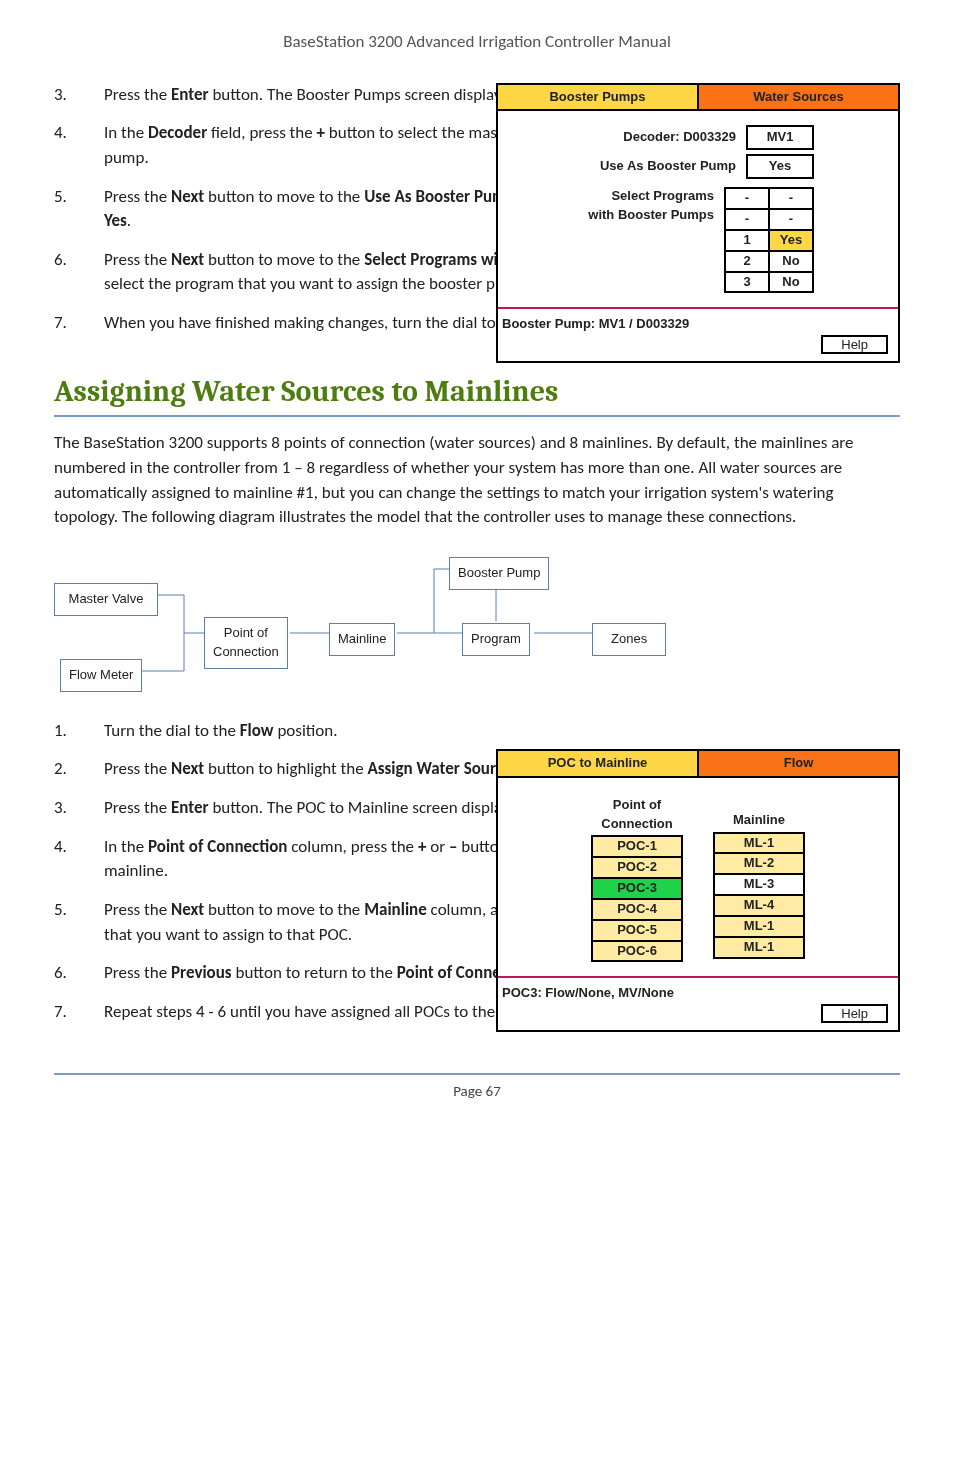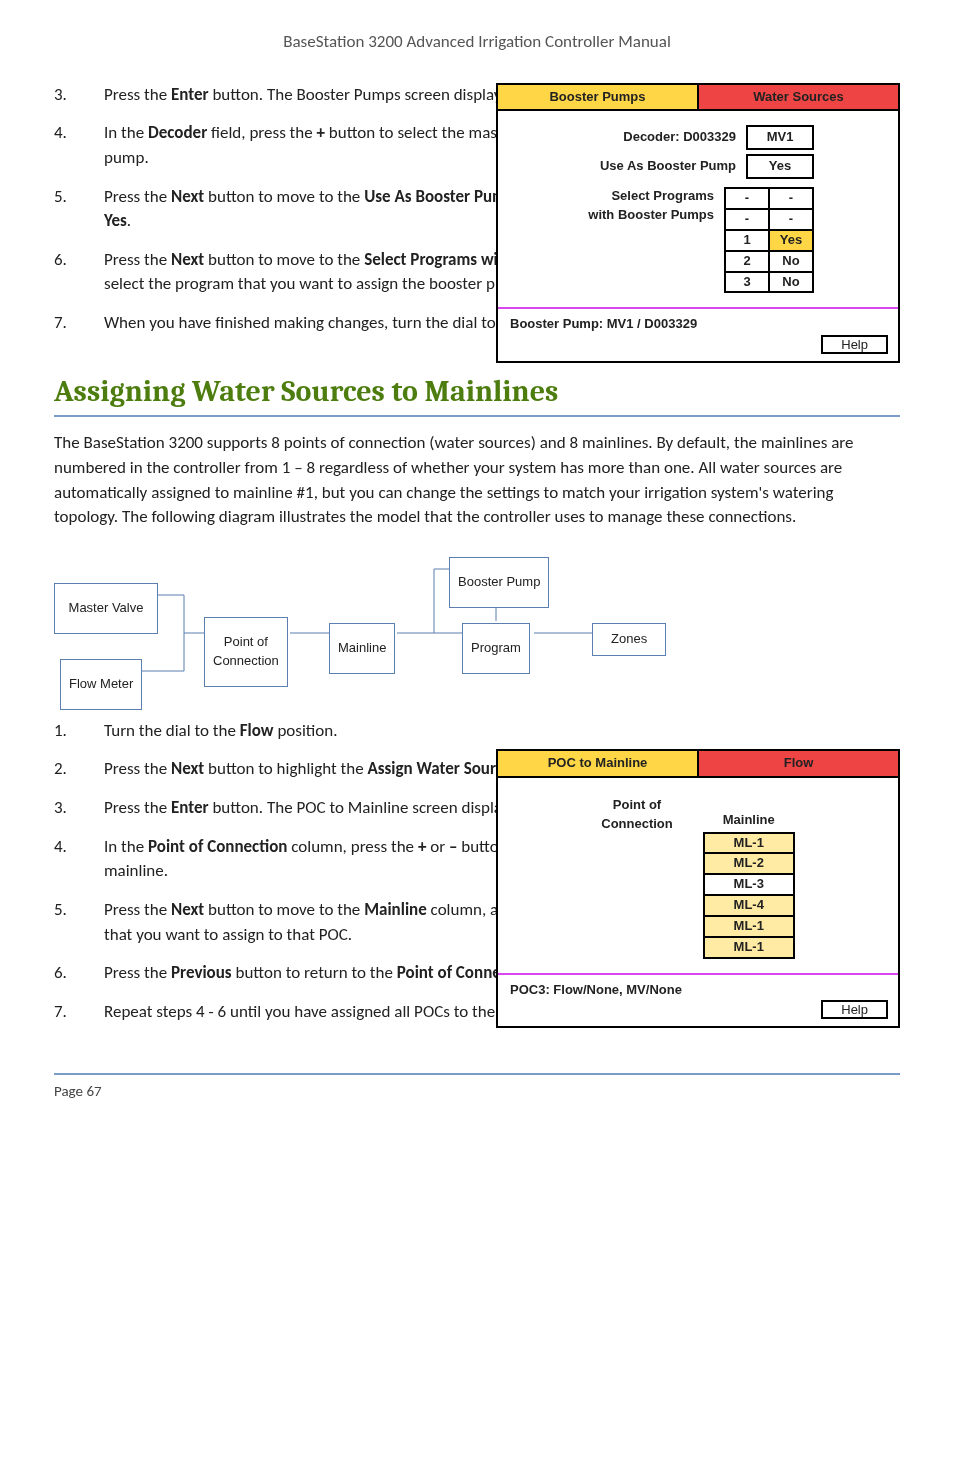--- a/index.html
+++ b/index.html
@@ -12,52 +12,52 @@
   ol.steps{margin:0 0 14px 0;padding:0;list-style:none}
   ol.steps>li{display:flex;margin:0 0 14px 0}
   ol.steps>li>.num{width:28px;flex:none;margin:0 22px 0 0;text-align:left}
   ol.steps>li>.body{flex:1}
   .b{font-weight:700}
 
   .screenshot{border:2px solid #000;background:#fff;font-family:Verdana,Arial,sans-serif;font-size:13px}
   .ss-tabs{display:flex;border-bottom:2px solid #000}
   .ss-tab{flex:1;text-align:center;padding:3px 0;font-weight:700;font-size:13px}
   .ss-tab-active{background:#ffd746}
-  .ss-tab-inactive{background:#ef4444}
+  .ss-tab-inactive{background:#f97316}
   .sep-v{width:2px;background:#000}
   .ss-body{padding:10px 14px 10px 14px}
   .ss-row{display:flex;align-items:center;margin:4px 0}
   .ss-label{flex:1;text-align:right;padding-right:10px;font-weight:700;font-family:Verdana,Arial,sans-serif}
   .ss-val{border:2px solid #000;padding:1px 8px;min-width:48px;text-align:center;font-weight:700}
 
   .ss-booster{position:absolute;right:0;top:0;width:400px}
   .ss-booster table{border-collapse:collapse}
   .ss-booster td{border:2px solid #000;width:34px;text-align:center;font-weight:700;padding:0 4px}
   .ss-booster .sel{background:#ffd746}
-  .ss-footer{border-top:2px solid #d946ef;padding:6px 10px 6px 12px}
+  .ss-footer{border-top:2px solid #be185d;padding:6px 10px 6px 4px}
   .ss-foot-label{font-weight:700}
   .help-btn{border:2px solid #000;padding:0 18px;font-weight:400;background:#fff}
 
   h2.section{font-family:Cambria,Georgia,serif;color:#4d7c0f;font-size:30px;font-weight:700;margin:34px 0 2px 0}
   .hr{border:none;border-top:2px solid #7a9cc7;margin:0 0 14px 0}
 
   .diagram{margin:16px 0 22px 0}
-  .dg-box{border:1px solid #5b7fb0;background:#fff;font-family:Arial,sans-serif;font-size:13px;text-align:center;padding:15px 8px;display:inline-block}
+  .dg-box{border:1px solid #5b7fb0;background:#fff;font-family:Arial,sans-serif;font-size:13px;text-align:center;padding:6px 8px;display:inline-block}
 
   
   .ss-poc{position:absolute;right:0;top:0;width:400px}
   .poc-table-wrap{display:flex;justify-content:center;gap:30px;margin:8px 0 4px 0}
   .poc-col-title{font-weight:700;text-align:center;margin-bottom:2px}
   .poc-table{border-collapse:collapse;margin:0 auto}
   .poc-table td{border:2px solid #000;width:80px;text-align:center;font-weight:700;padding:0 4px}
   .poc-row-yel{background:#ffeba3}
   .poc-row-sel{background:#1fd24a}
 
   .footer-line{border-top:2px solid #7a9cc7;margin-top:48px}
-  .pagefoot{text-align:left;color:#444;font-size:15px;margin-top:6px}
+  .pagefoot{text-align:center;color:#444;font-size:15px;margin-top:6px}
 </style>
 </head>
 <body>
 
 <div class="page">
 
   <div class="header">BaseStation 3200 Advanced Irrigation Controller Manual</div>
 
   <div class="main">
     <div class="ss-booster screenshot">
@@ -181,20 +181,42 @@
     <div class="ss-poc screenshot" style="top:30px">
       <div class="ss-tabs">
         <div class="ss-tab ss-tab-active">POC to Mainline</div>
         <div class="sep-v"></div>
         <div class="ss-tab ss-tab-inactive">Flow</div>
       </div>
       <div class="ss-body">
         <div class="poc-table-wrap">
           <div>
             <div class="poc-col-title"><span>Point of</span><br><span>Connection</span></div>
+            <table class="poc-table">
+              <tbody>
+                  <tr>
+                    <td class="poc-row-yel">POC-1</td>
+                  </tr>
+              <tr>
+                    <td class="poc-row-yel">POC-2</td>
+                  </tr>
+              <tr>
+                    <td class="poc-row-sel">POC-3</td>
+                  </tr>
+              <tr>
+                    <td class="poc-row-yel">POC-4</td>
+                  </tr>
+              <tr>
+                    <td class="poc-row-yel">POC-5</td>
+                  </tr>
+              <tr>
+                    <td class="poc-row-yel">POC-6</td>
+                  </tr>
+            </tbody>
+              </table>
           </div>
           <div>
             <div class="poc-col-title" style="margin-top:15px">Mainline</div>
             <table class="poc-table">
               <tbody>
                   <tr>
                     <td class="poc-row-yel">ML-1</td>
                   </tr>
               <tr>
                     <td class="poc-row-yel">ML-2</td>

